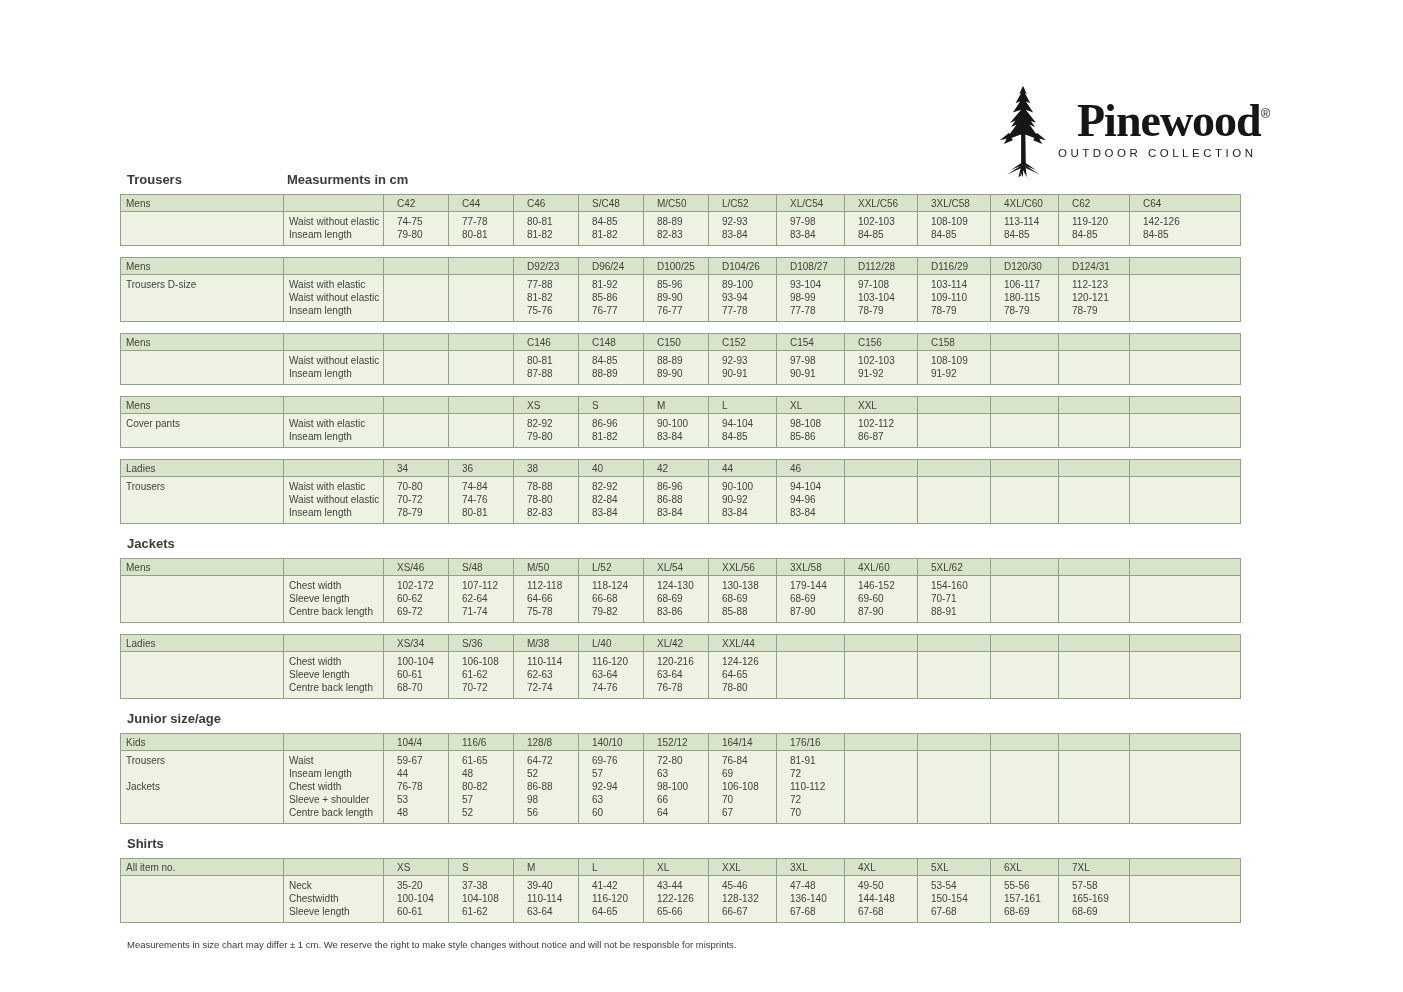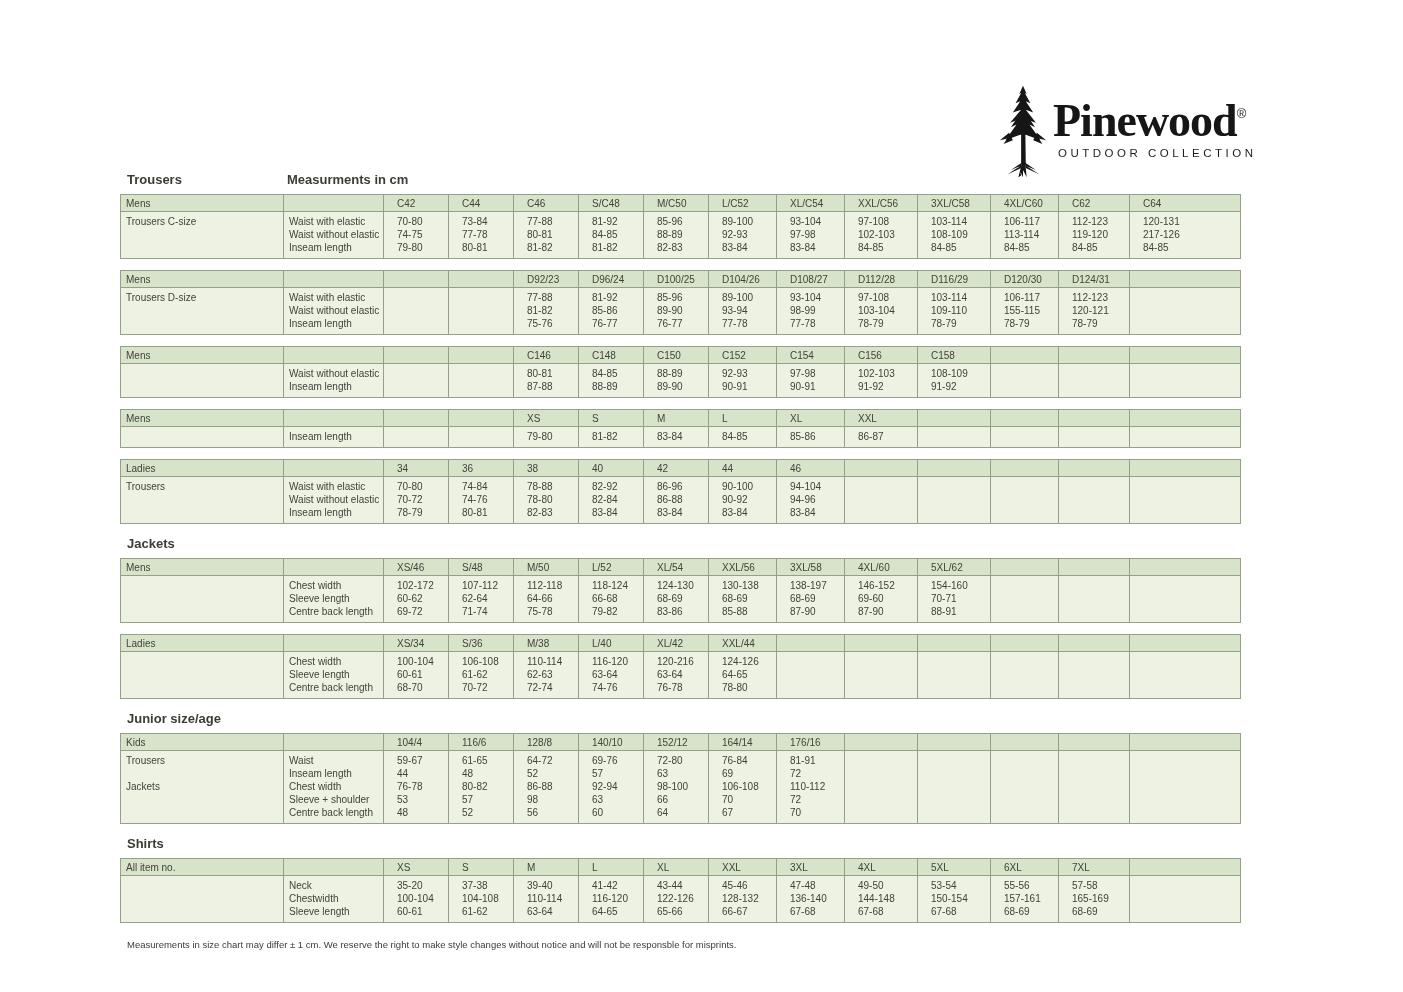--- a/index.html
+++ b/index.html
@@ -6,21 +6,21 @@
   body{
     width:1403px;height:992px;position:relative;background:#ffffff;
     font-family:"Liberation Sans",sans-serif;color:#40423a;
     -webkit-font-smoothing:antialiased;
   }
   
   .logo{position:absolute;left:998px;top:84px;display:flex;align-items:flex-start;}
   .logo-tree{flex:0 0 auto;}
   .logo-text{margin-left:5px;padding-top:14px;}
   .brand{font-family:"Liberation Serif",serif;font-weight:bold;font-size:46px;line-height:1;
-         letter-spacing:-1px;color:#161616;}
+         letter-spacing:-1px;color:#161616;margin-left:24px;}
   .reg{font-size:13px;color:#161616;vertical-align:18px;font-family:"Liberation Sans",sans-serif;}
   .tagline{font-size:11.5px;letter-spacing:3.5px;color:#1e1e1e;margin-top:3px;padding-left:5px;white-space:nowrap;}
   
   .content{position:absolute;left:120px;top:172px;width:1122px;}
   .sec-head-row{display:flex;align-items:baseline;padding-left:7px;margin:12px 0 7px 0;}
   .section:first-child .sec-head-row{margin-top:0;}
   .sec-heading{font-size:13px;font-weight:bold;color:#3b3c34;min-width:160px;}
   .sec-heading.unit{min-width:0;}
   
   table.size-table{border-collapse:collapse;table-layout:fixed;width:1121px;margin:0 0 11px 0;
@@ -106,50 +106,34 @@
               <th class="size">XL/C54</th>
               <th class="size">XXL/C56</th>
               <th class="size">3XL/C58</th>
               <th class="size">4XL/C60</th>
               <th class="size">C62</th>
               <th class="size">C64</th>
             </tr>
           </thead>
           <tbody>
             <tr>
-              <td class="group">Trousers C-size</td>
-              <td class="lbl">Waist with elastic</td>
-              <td class="val">70-80</td>
-              <td class="val">73-84</td>
-              <td class="val">77-88</td>
-              <td class="val">81-92</td>
-              <td class="val">85-96</td>
-              <td class="val">89-100</td>
-              <td class="val">93-104</td>
-              <td class="val">97-108</td>
-              <td class="val">103-114</td>
-              <td class="val">106-117</td>
-              <td class="val">112-123</td>
-              <td class="val">120-131</td>
-            </tr>
-            <tr>
               <td class="group"></td>
               <td class="lbl">Waist without elastic</td>
               <td class="val">74-75</td>
               <td class="val">77-78</td>
               <td class="val">80-81</td>
               <td class="val">84-85</td>
               <td class="val">88-89</td>
               <td class="val">92-93</td>
               <td class="val">97-98</td>
               <td class="val">102-103</td>
               <td class="val">108-109</td>
               <td class="val">113-114</td>
               <td class="val">119-120</td>
-              <td class="val">217-126</td>
+              <td class="val">142-126</td>
             </tr>
             <tr>
               <td class="group"></td>
               <td class="lbl">Inseam length</td>
               <td class="val">79-80</td>
               <td class="val">80-81</td>
               <td class="val">81-82</td>
               <td class="val">81-82</td>
               <td class="val">82-83</td>
               <td class="val">83-84</td>
@@ -219,21 +203,21 @@
               <td class="lbl">Waist without elastic</td>
               <td class="val"></td>
               <td class="val"></td>
               <td class="val">81-82</td>
               <td class="val">85-86</td>
               <td class="val">89-90</td>
               <td class="val">93-94</td>
               <td class="val">98-99</td>
               <td class="val">103-104</td>
               <td class="val">109-110</td>
-              <td class="val">155-115</td>
+              <td class="val">180-115</td>
               <td class="val">120-121</td>
               <td class="val"></td>
             </tr>
             <tr>
               <td class="group"></td>
               <td class="lbl">Inseam length</td>
               <td class="val"></td>
               <td class="val"></td>
               <td class="val">75-76</td>
               <td class="val">76-77</td>
@@ -347,20 +331,36 @@
               <th class="size">L</th>
               <th class="size">XL</th>
               <th class="size">XXL</th>
               <th class="size"></th>
               <th class="size"></th>
               <th class="size"></th>
               <th class="size"></th>
             </tr>
           </thead>
           <tbody>
+            <tr>
+              <td class="group">Cover pants</td>
+              <td class="lbl">Waist with elastic</td>
+              <td class="val"></td>
+              <td class="val"></td>
+              <td class="val">82-92</td>
+              <td class="val">86-96</td>
+              <td class="val">90-100</td>
+              <td class="val">94-104</td>
+              <td class="val">98-108</td>
+              <td class="val">102-112</td>
+              <td class="val"></td>
+              <td class="val"></td>
+              <td class="val"></td>
+              <td class="val"></td>
+            </tr>
             <tr>
               <td class="group"></td>
               <td class="lbl">Inseam length</td>
               <td class="val"></td>
               <td class="val"></td>
               <td class="val">79-80</td>
               <td class="val">81-82</td>
               <td class="val">83-84</td>
               <td class="val">84-85</td>
               <td class="val">85-86</td>
@@ -501,21 +501,21 @@
           <tbody>
             <tr>
               <td class="group"></td>
               <td class="lbl">Chest width</td>
               <td class="val">102-172</td>
               <td class="val">107-112</td>
               <td class="val">112-118</td>
               <td class="val">118-124</td>
               <td class="val">124-130</td>
               <td class="val">130-138</td>
-              <td class="val">138-197</td>
+              <td class="val">179-144</td>
               <td class="val">146-152</td>
               <td class="val">154-160</td>
               <td class="val"></td>
               <td class="val"></td>
               <td class="val"></td>
             </tr>
             <tr>
               <td class="group"></td>
               <td class="lbl">Sleeve length</td>
               <td class="val">60-62</td>

